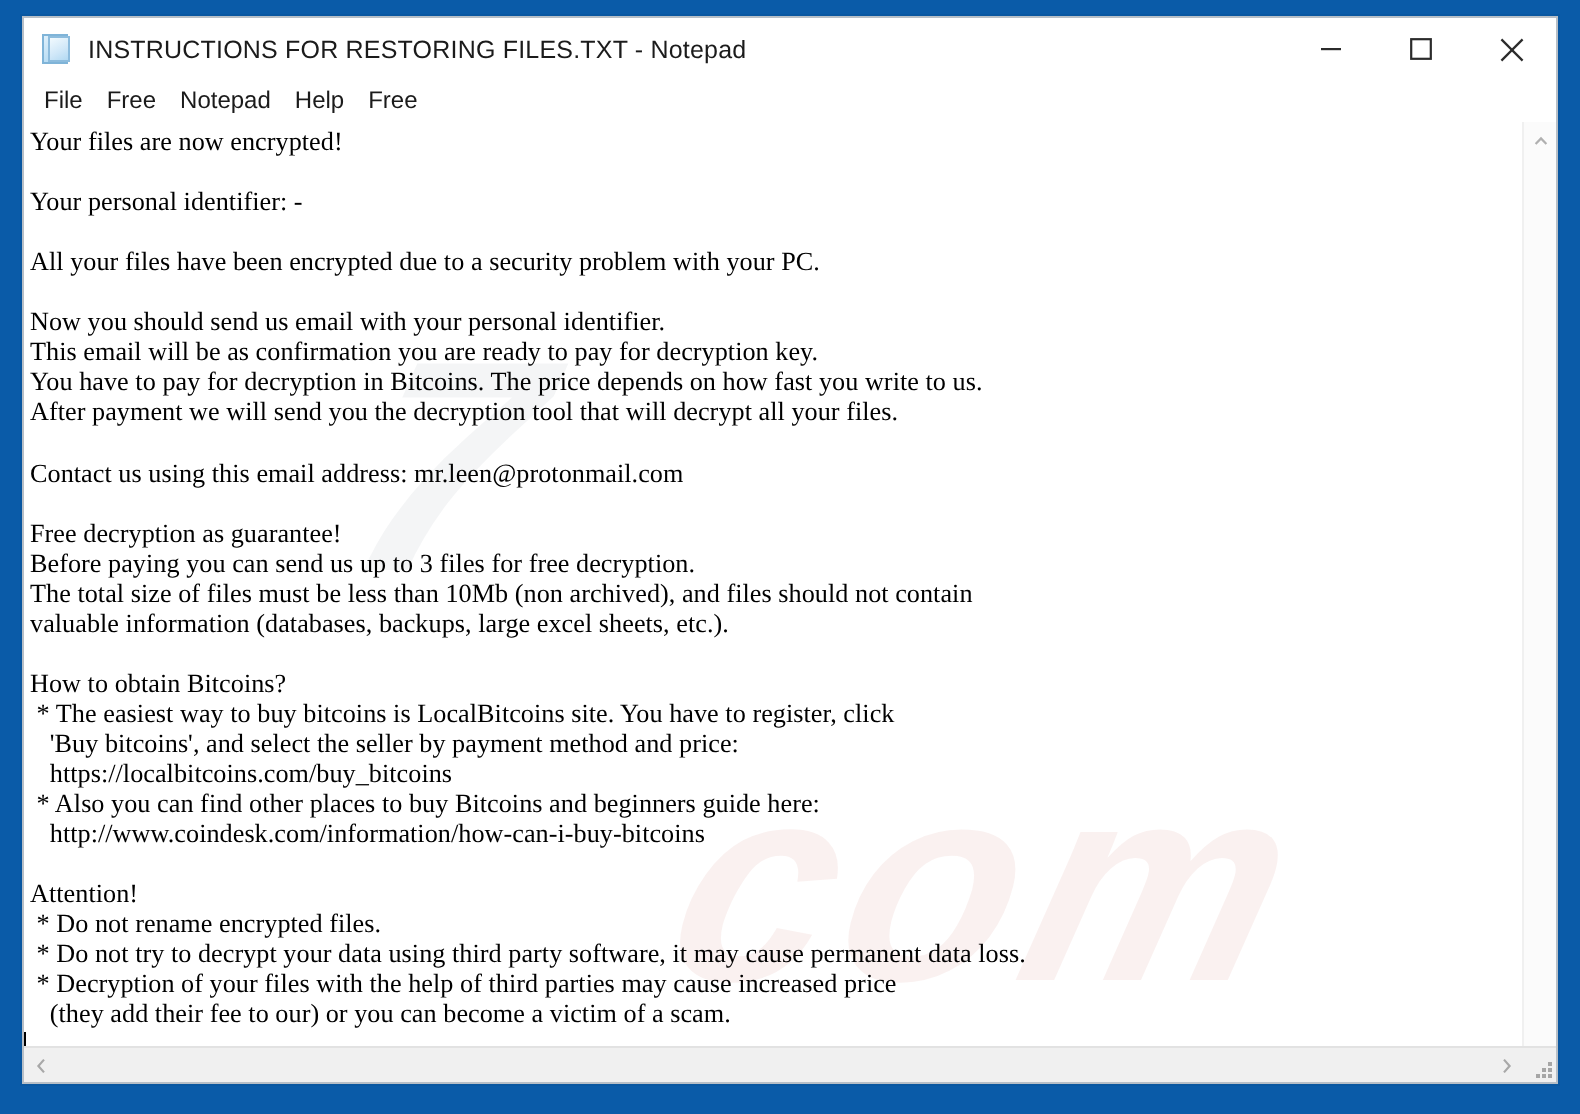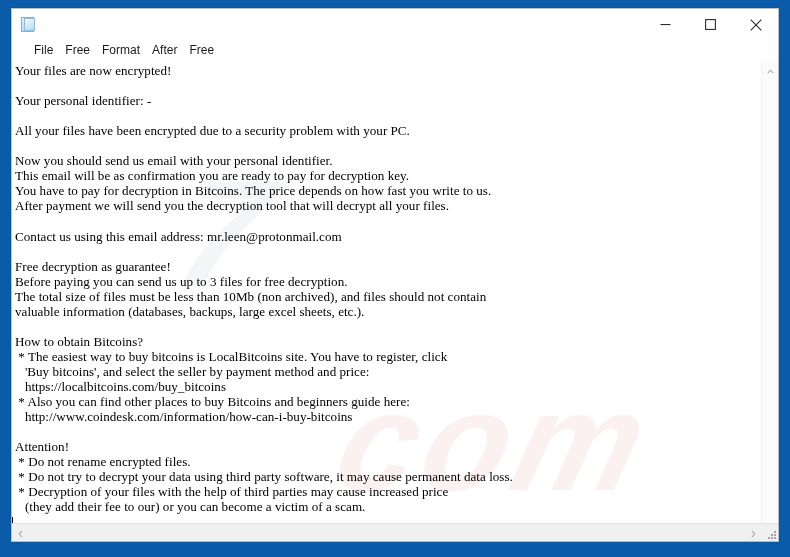--- a/index.html
+++ b/index.html
@@ -99,21 +99,21 @@
   }
   .win-btn svg { display: block; }
 
   
   #menu-bar {
     height: 21px;
     min-height: 21px;
     background: #ffffff;
     display: flex;
     align-items: center;
-    padding-left: 16px;
+    padding-left: 4px;
     user-select: none;
   }
   .menu-item {
     font-size: 12px;
     color: #1b1b1b;
     padding: 1px 6px 2px 6px;
     white-space: nowrap;
     cursor: default;
   }
 
@@ -234,20 +234,21 @@
 
 <div id="desktop-frame">
 
   <div id="notepad-window">
 
     <div id="title-bar">
       <div id="app-icon">
         <div class="sheet"></div>
         <div class="fold"></div>
       </div>
+      <div id="window-title">INSTRUCTIONS FOR RESTORING FILES.TXT - Notepad</div>
 
       <div id="window-controls">
         <button class="win-btn">
           <span>
             <svg width="11" height="11" viewBox="0 0 11 11">
               <rect x="0.5" y="5" width="10" height="1.1" fill="#2b2b2b"></rect>
             </svg>
           </span>
         </button>
         <button class="win-btn">
@@ -264,22 +265,22 @@
               <line x1="11.3" y1="0.7" x2="0.7" y2="11.3" stroke="#2b2b2b" stroke-width="1.1"></line>
             </svg>
           </span>
         </button>
       </div>
     </div>
 
     <div id="menu-bar">
       <div class="menu-item">File</div>
       <div class="menu-item">Free</div>
-      <div class="menu-item">Format</div>
-      <div class="menu-item">After</div>
+      <div class="menu-item">Notepad</div>
+      <div class="menu-item">Help</div>
       <div class="menu-item">Free</div>
     </div>
 
     <div id="editor-wrap">
 
       <div id="text-area">
         <div id="watermark">
           <div class="wm-text" id="wm1">7</div>
           <div class="wm-text" id="wm2">com</div>
         </div>

